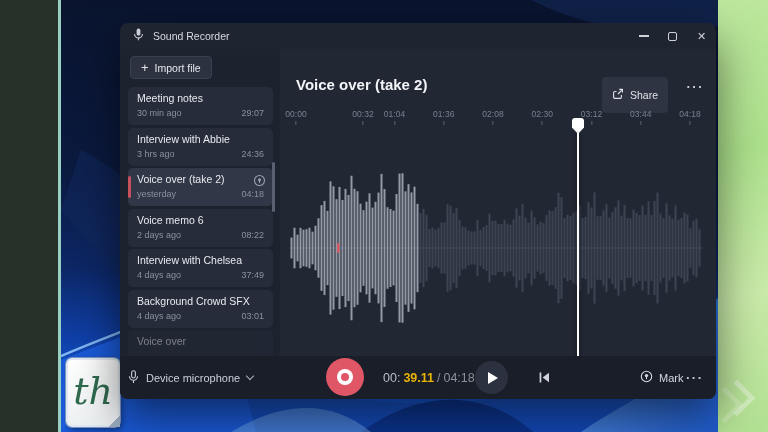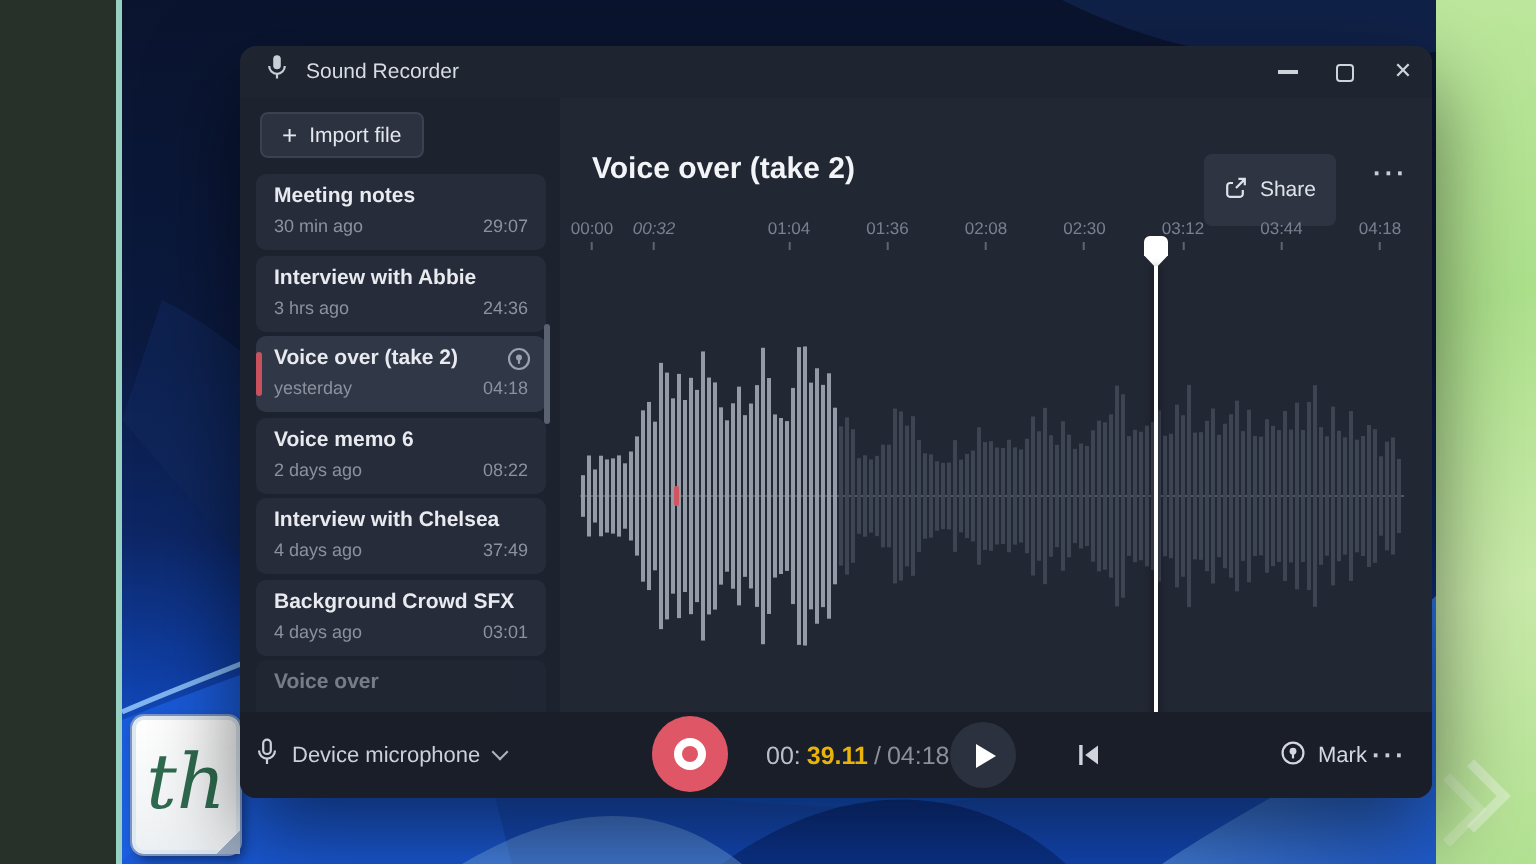--- a/index.html
+++ b/index.html
@@ -48,21 +48,21 @@
   
   .sidebar{position:absolute;left:0;top:26px;width:160px;bottom:43px;background:#1d222f;}
   .import-btn{position:absolute;left:10px;top:7px;height:23px;padding:0 10px;display:inline-flex;
     align-items:center;gap:6px;background:#2c3240;border:1px solid #3b414f;border-radius:4px;
     color:#e4e7ec;font-size:10.5px;}
   .import-plus{font-size:13px;color:#e4e7ec;line-height:1;margin-top:-1px;}
   .rec-list{position:absolute;left:8px;top:38px;width:145px;bottom:0;overflow:hidden;}
   .rec-card{position:absolute;left:0;width:145px;height:38px;border-radius:5px;background:#262c3a;padding:5px 9px 0 9px;}
   .rec-card.selected{background:#303746;}
   .rec-card.faded{opacity:.45;}
-  .rec-title{font-size:10.5px;font-weight:700;color:#e8eaef;white-space:nowrap;overflow:hidden;}
+  .rec-title{font-size:10.5px;font-weight:400;color:#e8eaef;white-space:nowrap;overflow:hidden;}
   .rec-meta{display:flex;justify-content:space-between;margin-top:4px;font-size:9px;color:#8b919d;}
   .sel-bar{position:absolute;left:0;top:8px;width:3px;height:22px;border-radius:2px;}
   .rec-marker{position:absolute;right:7px;top:5px;}
   .v-scroll{position:absolute;left:152px;top:113px;width:3px;height:50px;border-radius:2px;background:#5a6170;}
 
   
   .main{position:absolute;left:160px;top:26px;right:0;bottom:43px;background:#222734;}
   .main-title{position:absolute;left:16px;top:27px;font-size:15px;font-weight:700;color:#f2f4f7;}
   .share-btn{position:absolute;right:48px;top:28px;height:36px;padding:0 10px;display:inline-flex;
     align-items:center;gap:6px;background:#2e3442;border-radius:4px;color:#dfe2e8;font-size:10.5px;}
@@ -244,21 +244,21 @@
         </span>
         <span>Share</span>
       </div>
       <div class="hdr-more">···</div>
 
       <div class="timeline" id="timeline">
           <div class="tick" style="left: 16px;">
             <div class="tick-label">00:00</div>
             <div class="tick-mark"></div>
           </div>
-          <div class="tick" style="left: 47px; font-style: italic;">
+          <div class="tick" style="left: 83px;">
             <div class="tick-label">00:32</div>
             <div class="tick-mark"></div>
           </div>
           <div class="tick" style="left: 114.5px;">
             <div class="tick-label">01:04</div>
             <div class="tick-mark"></div>
           </div>
           <div class="tick" style="left: 163.75px;">
             <div class="tick-label">01:36</div>
             <div class="tick-mark"></div>

